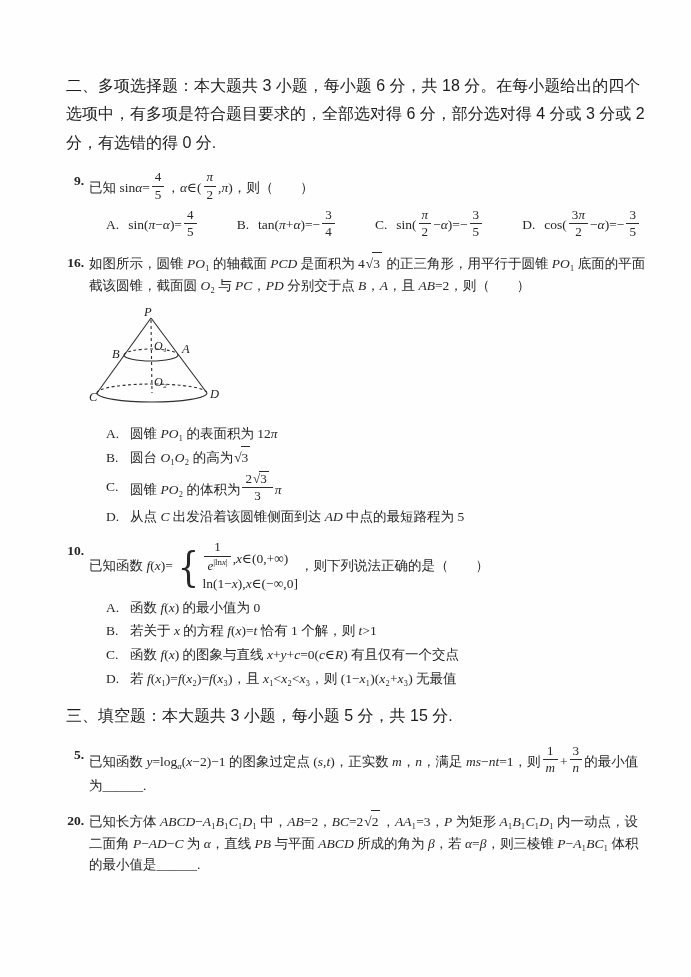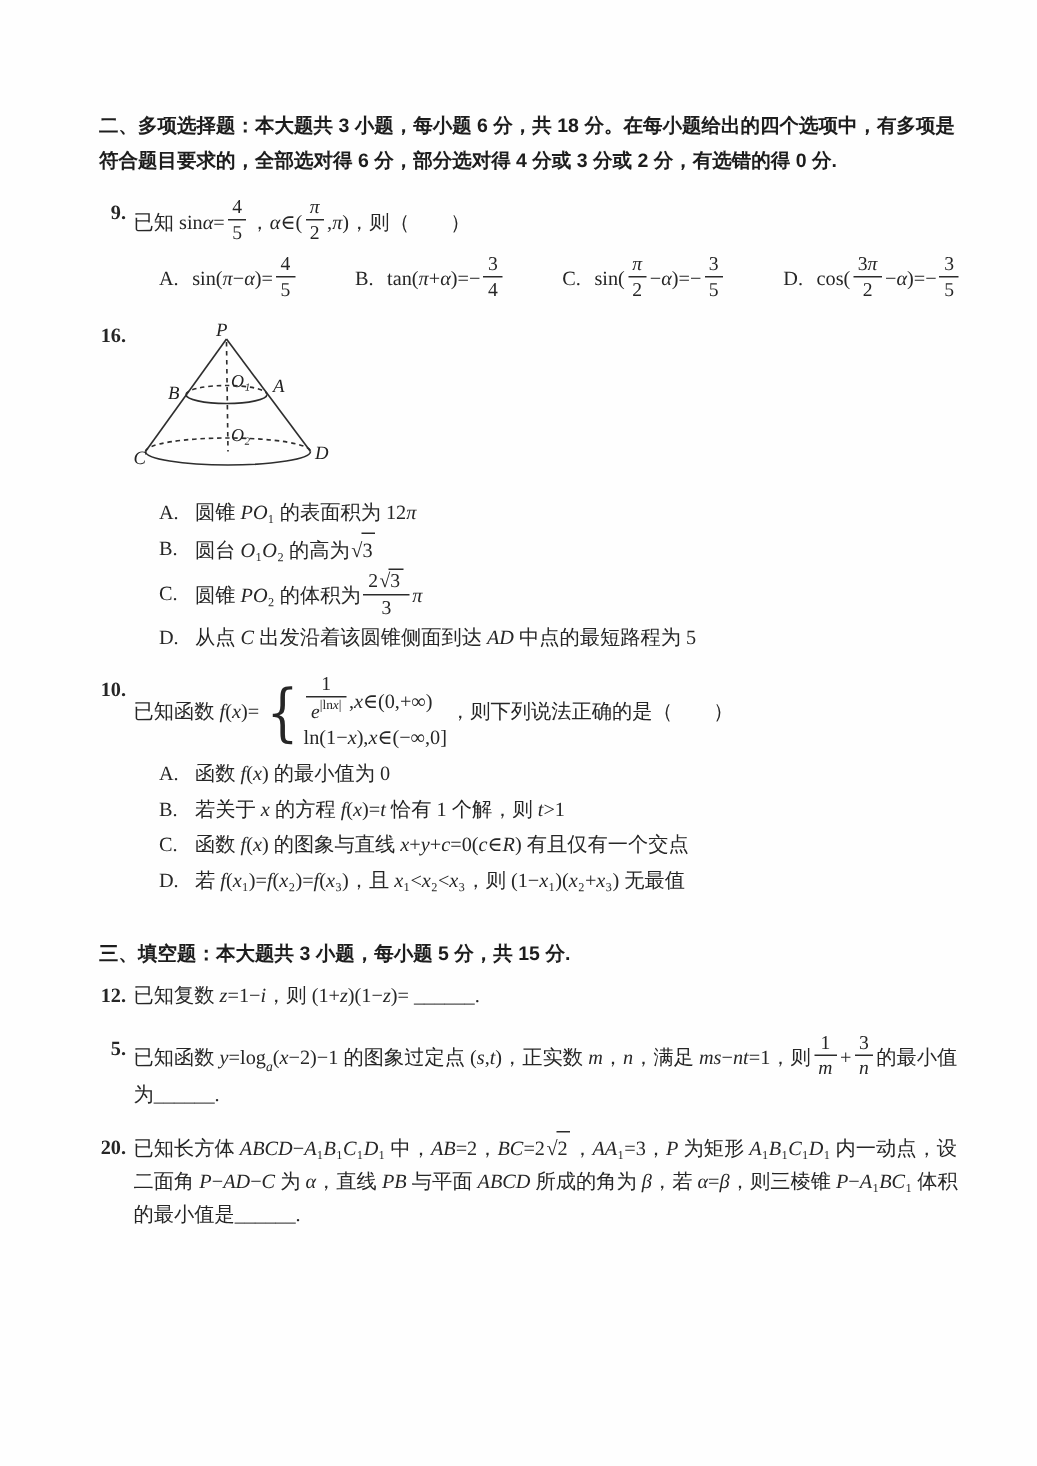--- a/index.html
+++ b/index.html
@@ -5,21 +5,21 @@
   html,body{margin:0;padding:0;}
   body{
     width:691px;height:977px;position:relative;background:#ffffff;
     font-family:"Liberation Serif","DejaVu Serif",serif;color:#262626;
     overflow:hidden;
   }
   .sheet{position:absolute;inset:0;background:#fefefe;}
   .content{position:absolute;left:66px;top:72px;width:580px;font-size:13.5px;line-height:1.62;}
   .sec-header{
     font-family:"Liberation Sans","DejaVu Sans",sans-serif;
-    font-weight:700;font-size:13px;line-height:1.78;margin:0 0 4px 0;color:#1d1d1d;
+    font-weight:400;font-size:16px;line-height:1.78;margin:0 0 4px 0;color:#1d1d1d;
   }
   .question{position:relative;padding-left:23px;margin-top:13px;}
   .qno{position:absolute;left:-6px;top:0;width:24px;text-align:right;font-weight:700;}
   .qstem{display:block;}
   
   .opts{margin-top:3px;}
   .opt{display:flex;align-items:center;padding-left:17px;margin:2px 0;}
   .olabel{width:24px;flex:none;}
   .otext{flex:1;}
   .opts-row{display:flex;justify-content:space-between;align-items:center;padding-left:17px;margin-top:6px;width:552px;box-sizing:border-box;}
@@ -58,20 +58,21 @@
       <div class="opts-row">
         <span class="opt-inline"><span class="olabel">A.</span><span><span>sin</span>(<i>π</i>−<i>α</i>)=<span class="frac"><span class="num">4</span><span class="den">5</span></span></span></span>
         <span class="opt-inline"><span class="olabel">B.</span><span><span>tan</span>(<i>π</i>+<i>α</i>)=−<span class="frac"><span class="num">3</span><span class="den">4</span></span></span></span>
         <span class="opt-inline"><span class="olabel">C.</span><span><span>sin</span>(<span class="frac"><span class="num"><i>π</i></span><span class="den">2</span></span>−<i>α</i>)=−<span class="frac"><span class="num">3</span><span class="den">5</span></span></span></span>
         <span class="opt-inline"><span class="olabel">D.</span><span><span>cos</span>(<span class="frac"><span class="num">3<i>π</i></span><span class="den">2</span></span>−<i>α</i>)=−<span class="frac"><span class="num">3</span><span class="den">5</span></span></span></span>
       </div>
     </div>
 
     <div class="question">
       <span class="qno">16.</span>
+      <span class="qstem">如图所示，圆锥 <i>P</i><i>O</i>₁ 的轴截面 <i>P</i><i>C</i><i>D</i> 是面积为 4<span class="sqrt"><span class="rsign">√</span><span class="rad">3</span></span> 的正三角形，用平行于圆锥 <i>P</i><i>O</i>₁ 底面的平面截该圆锥，截面圆 <i>O</i>₂ 与 <i>P</i><i>C</i>，<i>P</i><i>D</i> 分别交于点 <i>B</i>，<i>A</i>，且 <i>A</i><i>B</i>=2，则（　　）</span>
 
       <div class="figure">
         <svg width="240" height="108" viewBox="0 0 240 108">
           <g stroke="#2e2e2e" fill="none" stroke-width="1.1">
 
             <line x1="62" y1="13" x2="8" y2="88"></line>
             <line x1="62" y1="13" x2="118" y2="88"></line>
 
             <path d="M 8 88 A 55 9 0 0 0 118 88"></path>
             <path d="M 8 88 A 55 9 0 0 1 118 88" stroke-dasharray="3,2.5"></path>
@@ -133,26 +134,22 @@
             <span class="olabel">C.</span>
             <span class="otext">函数 <i>f</i>(<i>x</i>) 的图象与直线 <i>x</i>+<i>y</i>+<i>c</i>=0(<i>c</i>∈<i>R</i>) 有且仅有一个交点</span>
           </div>
         <div class="opt">
             <span class="olabel">D.</span>
             <span class="otext">若 <i>f</i>(<i>x</i>₁)=<i>f</i>(<i>x</i>₂)=<i>f</i>(<i>x</i>₃)，且 <i>x</i>₁&lt;<i>x</i>₂&lt;<i>x</i>₃，则 (1−<i>x</i>₁)(<i>x</i>₂+<i>x</i>₃) 无最值</span>
           </div>
       </div>
     </div>
 
-    <p class="sec-header" style="margin-top:26px;">三、填空题：本大题共 3 小题，每小题 5 分，共 15 分.</p>
+    <p class="sec-header" style="margin-top:12px;">三、填空题：本大题共 3 小题，每小题 5 分，共 15 分.</p>
 
-    <div class="question" style="margin-top:6px;">
-      <span class="qno">12.</span>
-      <span class="qstem">已知复数 <i>z</i>=1−<i>i</i>，则 (1+<i>z</i>)(1−<i>z</i>)= ______.</span>
-    </div>
 
     <div class="question">
       <span class="qno">5.</span>
       <span class="qstem">已知函数 <i>y</i>=<span>log</span><span><sub><i>a</i></sub></span>(<i>x</i>−2)−1 的图象过定点 (<i>s</i>,<i>t</i>)，正实数 <i>m</i>，<i>n</i>，满足 <i>m</i><i>s</i>−<i>n</i><i>t</i>=1，则<span class="frac"><span class="num">1</span><span class="den"><i>m</i></span></span>+<span class="frac"><span class="num">3</span><span class="den"><i>n</i></span></span>的最小值为______.</span>
     </div>
 
     <div class="question">
       <span class="qno">20.</span>
       <span class="qstem">已知长方体 <i>A</i><i>B</i><i>C</i><i>D</i>−<i>A</i>₁<i>B</i>₁<i>C</i>₁<i>D</i>₁ 中，<i>A</i><i>B</i>=2，<i>B</i><i>C</i>=2<span class="sqrt"><span class="rsign">√</span><span class="rad">2</span></span>，<i>A</i><i>A</i>₁=3，<i>P</i> 为矩形 <i>A</i>₁<i>B</i>₁<i>C</i>₁<i>D</i>₁ 内一动点，设二面角 <i>P</i>−<i>A</i><i>D</i>−<i>C</i> 为 <i>α</i>，直线 <i>P</i><i>B</i> 与平面 <i>A</i><i>B</i><i>C</i><i>D</i> 所成的角为 <i>β</i>，若 <i>α</i>=<i>β</i>，则三棱锥 <i>P</i>−<i>A</i>₁<i>B</i><i>C</i>₁ 体积的最小值是______.</span>
     </div>

